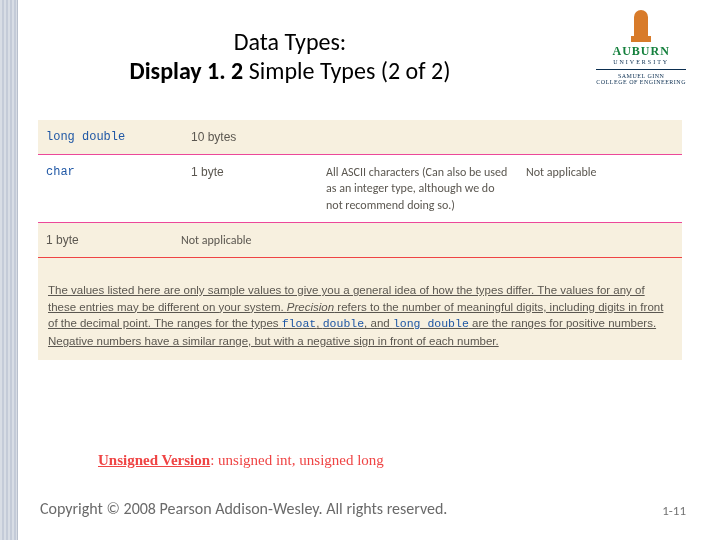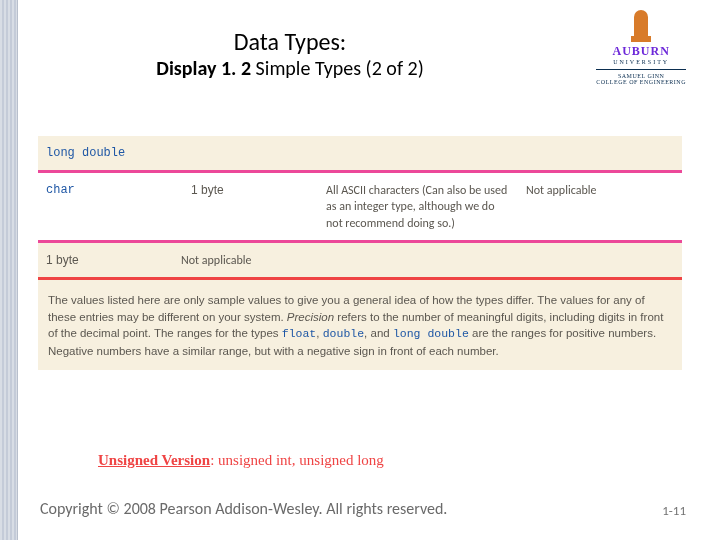--- a/index.html
+++ b/index.html
@@ -26,21 +26,21 @@
   .header {
     position: absolute;
     top: 27px;
     left: 120px;
     width: 340px;
     text-align: center;
     font-family: Calibri, Arial, sans-serif;
     color: #000;
   }
   .header .line1 { font-size: 24px; }
-  .header .line2 { font-size: 20px; }
+  .header .line2 { font-size: 24px; }
   .header .bold { font-weight: 700; color: #000; }
   .logo-block {
     position: absolute;
     right: 34px;
     top: 10px;
     text-align: center;
     font-family: Georgia, serif;
   }
   .logo-block .tower {
     width: 14px; height: 28px;
@@ -51,67 +51,68 @@
     position: relative;
   }
   .logo-block .tower::after{
     content:'';
     position:absolute;
     bottom:-4px; left:-3px;
     width:20px; height:6px;
     background:#d87b2a;
   }
   .logo-block .au-name {
-    font-size: 12px; letter-spacing: 1px; color: #6d28d9; font-weight: 600;
+    font-size: 12px; letter-spacing: 1px; color: #15803d; font-weight: 600;
     margin-top:6px;
   }
   .logo-block .au-sub {
     font-size: 6px; letter-spacing: 2px; color: #0b2e50;
   }
   .logo-block .au-sep {
     border: none; border-top: 1px solid #0b2e50; margin: 4px 0 3px 0;
   }
   .logo-block .college {
     font-size: 6px; color: #0b2e50; letter-spacing: 0.5px;
   }
 
   .table-zone {
     position: absolute;
     left: 38px;
-    top: 136px;
+    top: 120px;
     width: 644px;
     font-family: 'Gill Sans', 'Segoe UI', Calibri, sans-serif;
     color: #5b5750;
     font-size: 12px;
   }
   .row {
     display: flex;
     align-items: flex-start;
-    border-top: 3px solid #ec4899;
+    border-top: 1px solid #ec4899;
   }
   .row.striped { background: #f7f0df; }
   .row.first { border-top: none; }
   .cell {
     padding: 9px 8px 9px 8px;
     line-height: 1.35;
   }
   .c1 { width: 145px; font-family: 'Courier New', monospace; color: #1f57a5; font-size: 12px; }
   .c2 { width: 135px; font-family: 'Gill Sans','Segoe UI', sans-serif; color:#5b5750;}
   .c3 { width: 200px; }
   .c4 { width: 160px; }
   .mono { font-family: 'Courier New', monospace; color:#1f57a5; }
   .sup{font-size:8px; vertical-align: super;}
   .footnote {
-    padding: 12px 10px 10px 10px;
+    padding: 24px 10px 10px 10px;
     font-family: 'Gill Sans','Segoe UI', sans-serif;
     color: #5b5750;
     font-size: 11.5px;
     line-height: 1.45;
     background: #f7f0df;
-    border-top: 3px solid #ef4444;
+    border-top: 1px solid #ef4444;
+    text-decoration: underline;
   }
   .footnote em, .footnote .mono { font-style: normal; }
   .footnote i { font-style: italic; }
 
   .unsigned {
     position: absolute;
     left: 98px;
     top: 452px;
     font-family: Liberation Serif, serif;
     font-size: 15px;
@@ -155,20 +156,21 @@
   <div class="au-sub">UNIVERSITY</div>
   <hr class="au-sep">
   <div class="college">SAMUEL GINN</div>
   <div class="college">COLLEGE OF ENGINEERING</div>
 </div>
 
 <div class="table-zone">
   <div id="rows-mount">
       <div class="row striped first">
         <div class="cell c1">long double</div>
+        <div class="cell c2">10 bytes</div>
       </div>
       <div class="row">
         <div class="cell c1">char</div>
         <div class="cell c2">1 byte</div>
         <div class="cell c3">All ASCII characters (Can also be used as an integer type, although we do not recommend doing so.)</div>
         <div class="cell c4">Not applicable</div>
       </div>
       <div class="row striped">
         <div class="cell c2">1 byte</div>
         <div class="cell c4">Not applicable</div>

